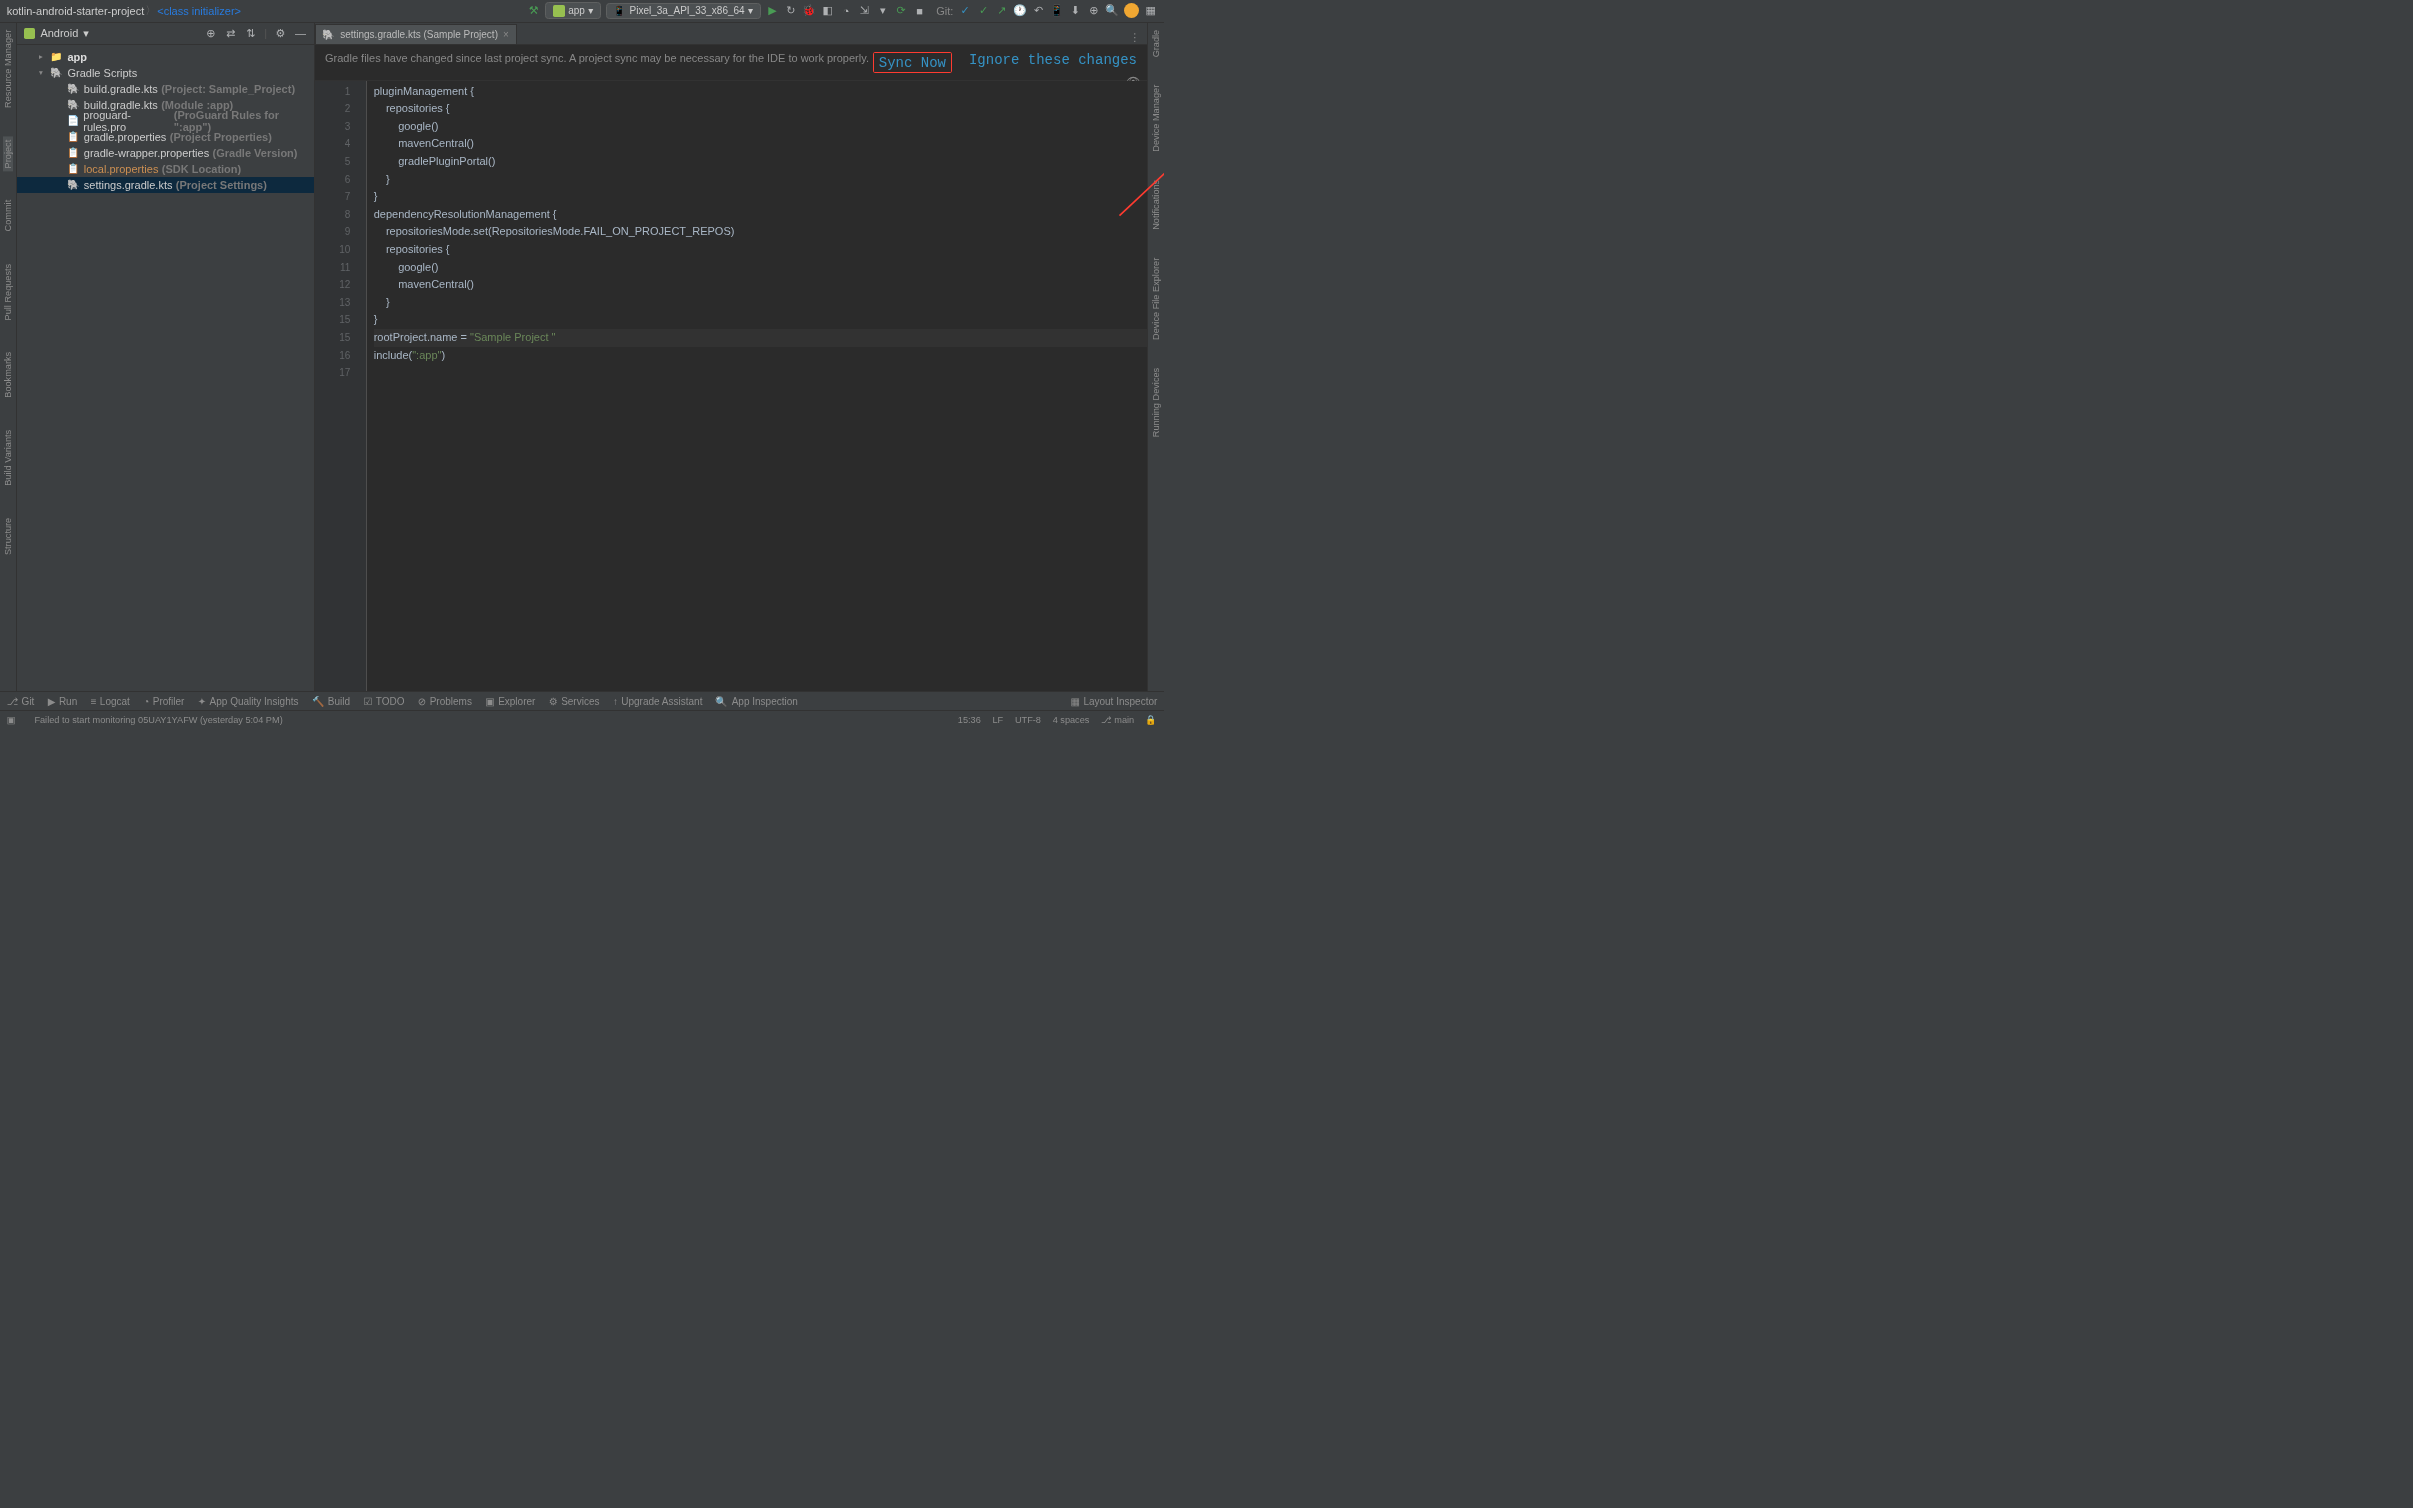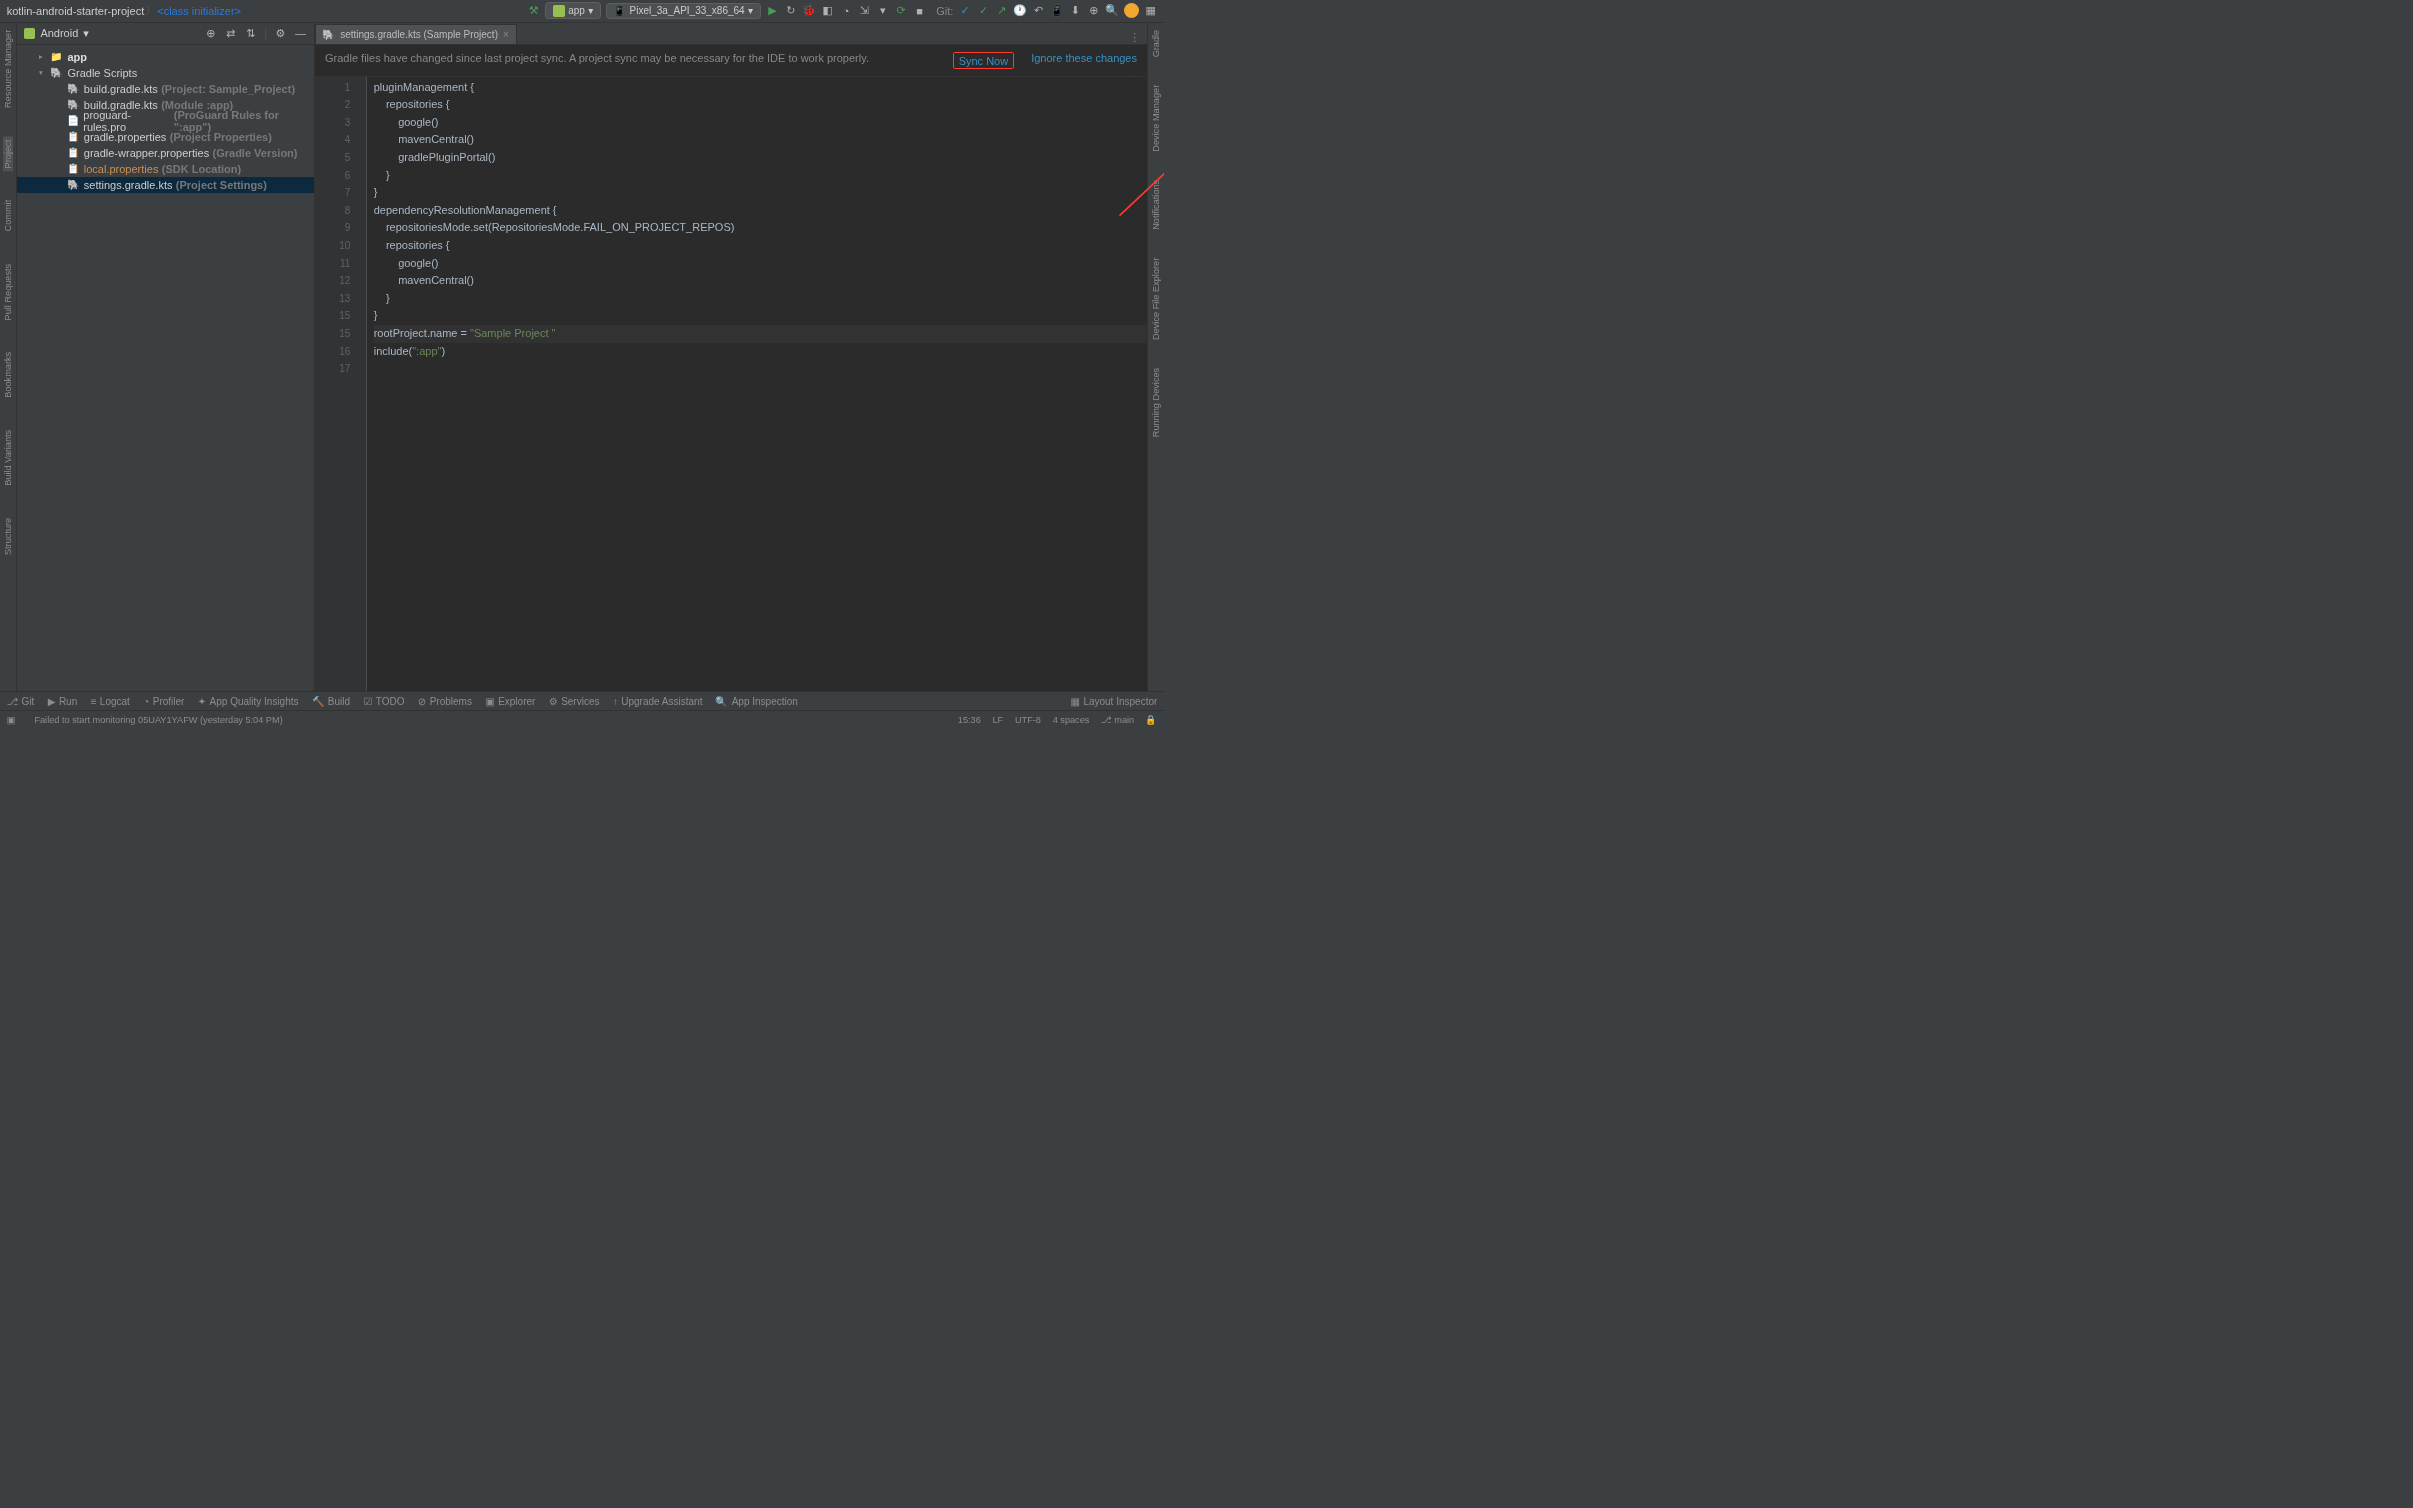--- a/index.html
+++ b/index.html
@@ -50,21 +50,21 @@
 .editor-area { flex: 1; display: flex; flex-direction: column; background: #2b2b2b; position: relative; }
 .editor-tabs { height: 22.6px; background: #3c3f41; display: flex; align-items: flex-end; border-bottom: 0.8px solid #323232; }
 .editor-tab { height: 20px; background: #4e5254; border: 0.8px solid #323232; border-bottom: none; padding: 0 6.7px; display: flex; align-items: center; gap: 5px; font-size: 10px; color: #bbb; }
 .editor-tab .close { color: #888; cursor: pointer; }
 .editor-tabs .menu { margin-left: auto; padding: 0 6.7px; color: #888; cursor: pointer; }
 
 
 .notif-bar { background: #2b2b2b; padding: 6.7px 10px; display: flex; align-items: flex-start; border-bottom: 0.8px solid #323232; }
 .notif-bar .msg { color: #888; font-size: 11px; }
 .notif-bar .actions { margin-left: auto; display: flex; gap: 17px; }
-.notif-bar .link { color: #3592c4; cursor: pointer; font-size: 11px; }
+.notif-bar .link { color: #3592c4; cursor: pointer; font-size: 14px; font-family: Liberation Mono, monospace; }
 .sync-highlight { border: 1.7px solid #ff3b30; padding: 1.7px 5px; border-radius: 1.7px; }
 
 
 .code-editor { display: flex; flex: 1; background: #2b2b2b; position: relative; }
 .gutter { width: 42px; background: #313335; text-align: right; padding: 1.7px 6.7px 0 0; color: #606366; font-family: "JetBrains Mono", Menlo, monospace; font-size: 10px; line-height: 17.6px; }
 .fold-gutter { width: 10px; background: #313335; border-right: 0.8px solid #4e4e4e; }
 .code { flex: 1; padding: 1.7px 0 0 6.7px; font-family: "JetBrains Mono", Menlo, monospace; font-size: 11px; line-height: 17.6px; color: #a9b7c6; white-space: pre; }
 .code .line15 { background: #323232; display: block; }
 .str { color: #6a8759; }
 

